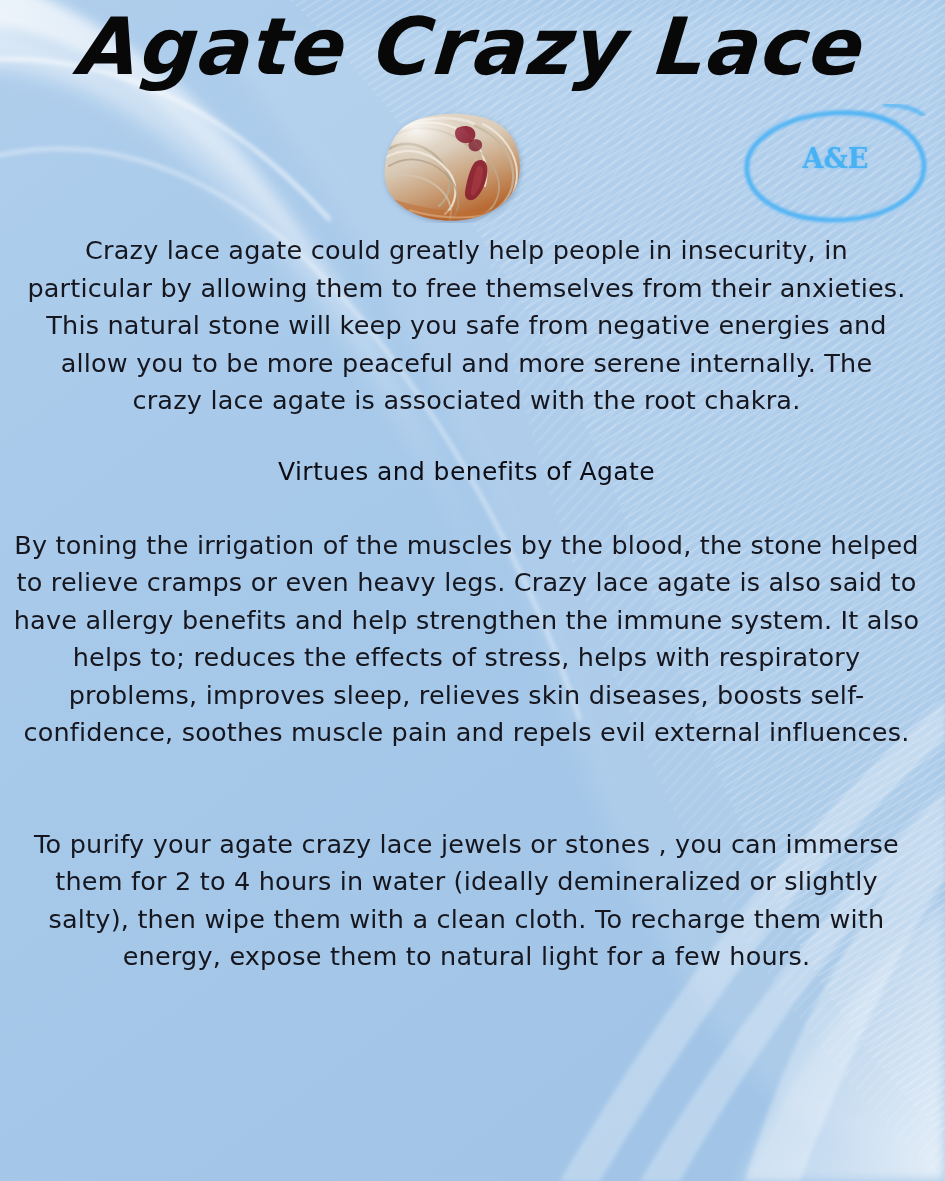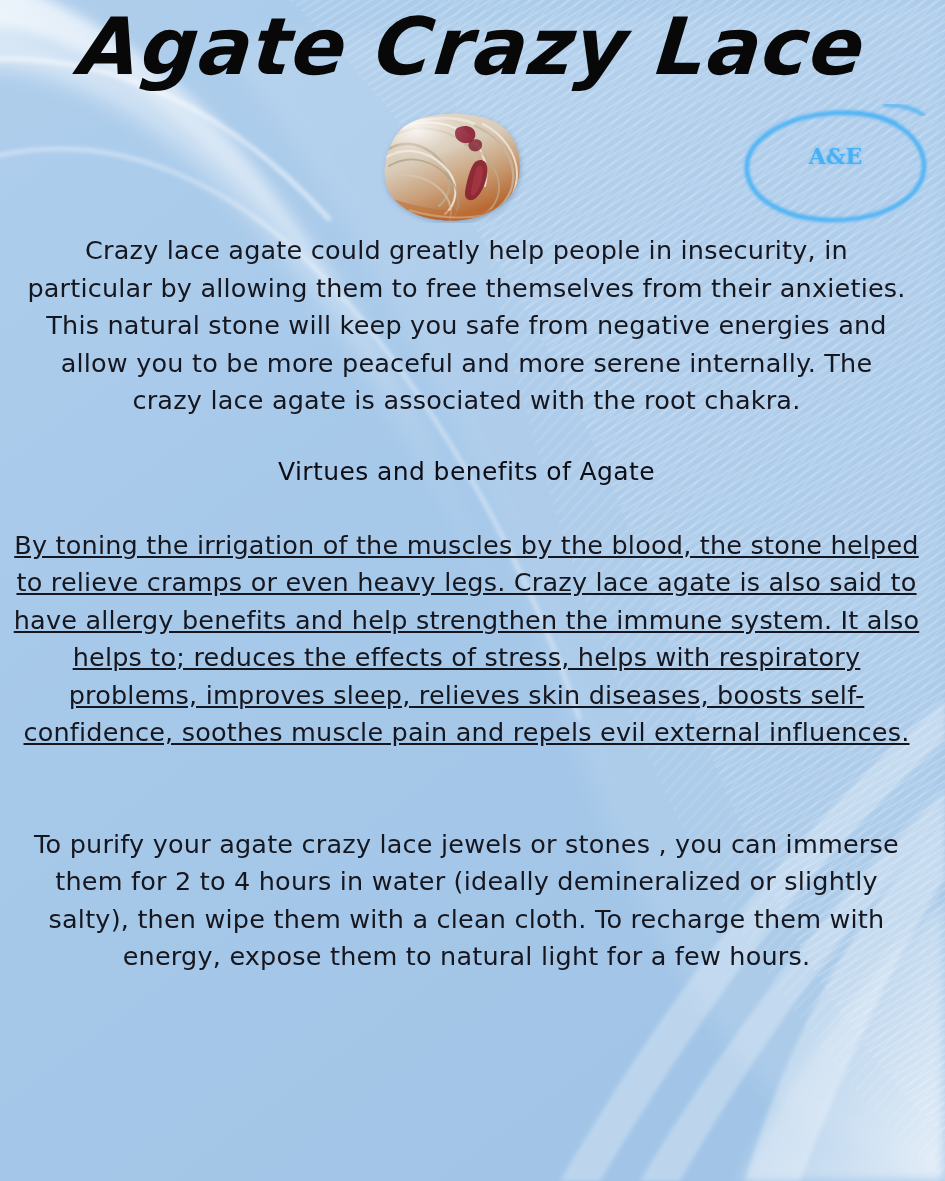--- a/index.html
+++ b/index.html
@@ -35,41 +35,41 @@
     width:148px;height:113px;
   }
 
   .logo{
     position:absolute;left:733px;top:99px;width:205px;height:133px;
   }
   .logo-text{
     position:absolute;left:0;right:0;top:44px;
     text-align:center;
     font-family:"DejaVu Serif",serif;
-    font-weight:bold;font-size:22px;
+    font-weight:bold;font-size:27px;
     color:#47b1f4;
     letter-spacing:0px;
     text-shadow:0 0 3px rgba(90,185,245,.75);
   }
 
   .body-wrap{
     position:absolute;left:0;right:12px;top:232px;
     text-align:center;
   }
   p.para{
     margin:0 auto;
     font-family:"DejaVu Sans",sans-serif;
     font-size:25.5px;
     line-height:37.5px;
     color:#16161f;
     text-align:center;
     letter-spacing:0.2px;
   }
   p.p1{width:880px;}
-  p.p2{width:912px;text-decoration:underline;}
+  p.p2{width:912px;}
   p.p3{width:905px;}
 
   h2.heading{
     margin:0;
     font-family:"DejaVu Sans",sans-serif;
     font-weight:normal;
     font-size:25px;
     line-height:34px;
     color:#0d0d16;
     text-align:center;

